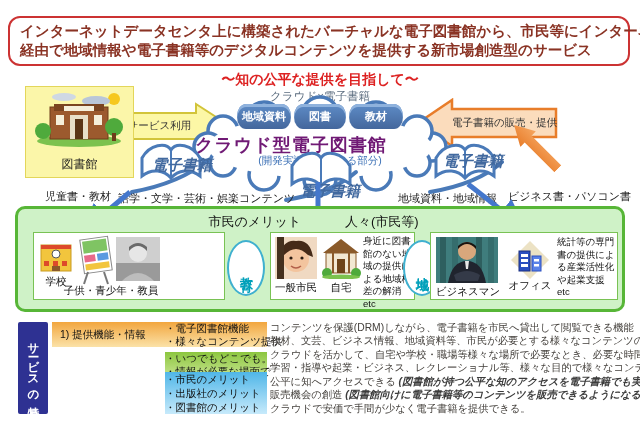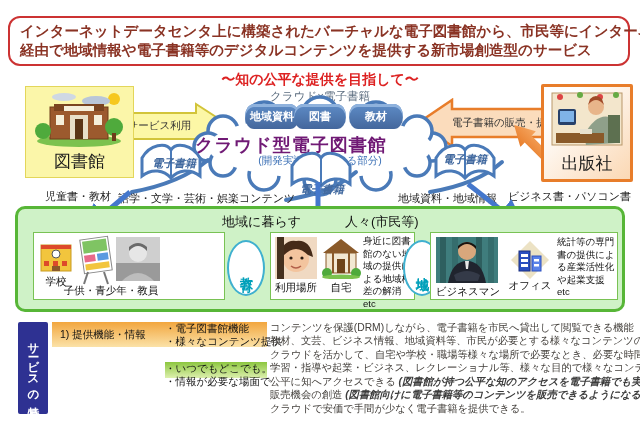--- a/index.html
+++ b/index.html
@@ -12,27 +12,27 @@
               padding:4px 10px;background:#fff;color:#8a3324;font-size:14.5px;font-weight:bold;line-height:19px;}
   .slogan{left:0;top:71px;width:640px;text-align:center;font-size:14px;font-weight:bold;color:#dd2222;}
   .cloud-tag{left:0;top:89px;width:640px;text-align:center;font-size:11.5px;color:#5d6e80;}
   
   .cyl{background:linear-gradient(#5e8cc7,#44679c);border-radius:9px/12px;color:#fff;font-weight:bold;
        font-size:11px;text-align:center;line-height:25px;height:25px;box-shadow:inset 0 3px 0 #8fb2dd;}
   .cloud-title{left:195px;top:133px;width:250px;text-align:left;font-size:18px;font-weight:bold;color:#701a75;letter-spacing:1px;}
   .cloud-note{left:195px;top:154px;width:250px;text-align:center;font-size:10.5px;color:#3a6fb5;}
   
   .library-box{left:25px;top:86px;width:107px;height:90px;background:#fbf6a9;border:1px solid #e3d65a;}
-  .side-label{position:absolute;left:0;bottom:4px;width:100%;text-align:center;font-size:17px;color:#1a1a1a;}
+  .side-label{position:absolute;left:0;bottom:4px;width:100%;text-align:center;font-size:12px;color:#1a1a1a;}
   .publisher-box{left:541px;top:84px;width:86px;height:92px;background:linear-gradient(135deg,#fff 20%,#fbd8b4);
                  border:3px solid #e87d2a;border-radius:2px;}
   
   .harrow-label{font-size:10.5px;color:#333;}
   
-  .ebook-lbl{font-size:11px;color:#41699f;font-weight:bold;font-style:italic;}
+  .ebook-lbl{font-size:15px;color:#41699f;font-weight:bold;font-style:italic;}
   .content-lbl{font-size:11px;color:#1a1a1a;}
   
   .panel{left:15px;top:206px;width:604px;height:100px;background:#cff2c7;border:3px solid #57b637;border-radius:10px;}
   .panel-title{position:absolute;top:4px;font-size:13px;color:#111;}
   .sub-box{position:absolute;top:23px;height:66px;background:#fff;border:1.5px solid #79c254;}
   .oval{position:absolute;top:31px;width:34px;height:52px;background:#fff;border:2px solid #3fb0cf;border-radius:50%;
         display:flex;align-items:center;justify-content:center;}
   .oval span{writing-mode:vertical-rl;text-orientation:upright;font-size:13px;font-weight:bold;color:#00a0ba;letter-spacing:1px;}
   .icon-cap{position:absolute;font-size:10.5px;color:#111;text-align:center;}
   .desc{position:absolute;font-size:9.5px;line-height:12.5px;color:#111;}
@@ -90,21 +90,21 @@
       <circle cx="208" cy="147" r="14"></circle>
         <circle cx="223" cy="163" r="13"></circle>
       <circle cx="264" cy="175" r="15"></circle>
         <circle cx="320" cy="179" r="16"></circle>
       <circle cx="376" cy="175" r="15"></circle>
         <circle cx="417" cy="163" r="13"></circle>
     </g>
     <ellipse cx="320" cy="147" rx="112" ry="31" fill="#fff"></ellipse>
   </svg>
 
-  <div class="abs cyl" style="left:237px;top:104px;width:54px;margin-left:8px;">地域資料</div>
+  <div class="abs cyl" style="left:237px;top:104px;width:54px;">地域資料</div>
   <div class="abs cyl" style="left:349px;top:104px;width:54px;">教材</div>
   <div class="abs cyl" style="left:294px;top:104px;width:52px;">図書</div>
 
   <div class="abs cloud-title nowrap">クラウド型電子図書館</div>
   <div class="abs cloud-note nowrap">(開発実証で得られる部分)</div>
 
   <div class="abs library-box">
     <svg style="position:absolute;left:8px;top:4px;" width="90" height="56">
       <circle cx="80" cy="8" r="6" fill="#f6c81e"></circle>
       <ellipse cx="62" cy="10" rx="14" ry="5" fill="#b9c6d8"></ellipse>
@@ -117,38 +117,20 @@
       <rect x="60" y="24" width="8" height="10" fill="#f5efda"></rect>
       <rect x="36" y="24" width="18" height="24" fill="#e8dfc8"></rect>
       <rect x="41" y="28" width="8" height="20" fill="#5a3415"></rect>
       <circle cx="9" cy="40" r="8" fill="#4faa3c"></circle>
       <circle cx="80" cy="36" r="9" fill="#4faa3c"></circle>
       <rect x="78" y="42" width="4" height="8" fill="#6e3c1a"></rect>
     </svg>
     <div class="side-label">図書館</div>
   </div>
 
-  <div class="abs publisher-box">
-    <svg style="position:absolute;left:6px;top:4px;" width="74" height="60">
-      <rect x="2" y="2" width="70" height="52" fill="#f3e6cc" stroke="#b9976a"></rect>
-      <circle cx="10" cy="6" r="3" fill="#d44"></circle>
-        <circle cx="30" cy="4" r="3" fill="#6a4"></circle>
-      <circle cx="50" cy="6" r="3" fill="#d44"></circle>
-        <circle cx="66" cy="4" r="3" fill="#6a4"></circle>
-      <rect x="8" y="18" width="18" height="16" rx="2" fill="#27416b"></rect>
-      <rect x="10" y="20" width="14" height="11" fill="#7fb3e8"></rect>
-      <circle cx="46" cy="16" r="8" fill="#e8b58a"></circle>
-      <path d="M38,14 q8,-10 16,0 l-2,-6 q-6,-6 -12,0 z" fill="#a04a28"></path>
-      <path d="M34,44 q12,-22 26,-18 l6,26 l-30,2 z" fill="#8fa08a"></path>
-      <rect x="58" y="24" width="12" height="28" fill="#5d7050"></rect>
-      <rect x="6" y="42" width="48" height="10" fill="#8a5a2a"></rect>
-      <rect x="30" y="38" width="12" height="5" fill="#e8e2d0"></rect>
-    </svg>
-    <div class="side-label">出版社</div>
-  </div>
 
   <svg class="abs" style="left:130px;top:134px;" width="82" height="62" viewBox="0 0 82 62">
     <path d="M2,58 C24,54 54,46 78,26" fill="none" stroke="#4a7ab8" stroke-width="4" stroke-linecap="round"></path>
     <path d="M12,24 C20,10 36,8 41,16 C46,8 62,10 70,24 L70,42 C60,34 48,36 41,44 C34,36 22,34 12,42 Z" fill="#fff" stroke="#4a7ab8" stroke-width="3"></path>
     <line x1="41" y1="16" x2="41" y2="44" stroke="#4a7ab8" stroke-width="2"></line>
   </svg>
   <div class="abs ebook-lbl" style="left:152px;top:156px;">電子書籍</div>
 
   <svg class="abs" style="left:282px;top:144px;" width="78" height="60" viewBox="0 0 78 60">
     <path d="M4,56 C26,52 54,46 74,28" fill="none" stroke="#4a7ab8" stroke-width="4" stroke-linecap="round"></path>
@@ -174,21 +156,21 @@
       <marker id="bh" markerWidth="6" markerHeight="6" refX="3" refY="3" orient="auto">
         <path d="M0,0 L6,3 L0,6 Z" fill="#4477cc"></path>
       </marker>
     </defs>
     <line x1="130" y1="192" x2="92" y2="224" stroke="#4477cc" stroke-width="5" marker-end="url(#bh)"></line>
     <line x1="318" y1="182" x2="318" y2="222" stroke="#4477cc" stroke-width="5" marker-end="url(#bh)"></line>
     <line x1="468" y1="184" x2="514" y2="220" stroke="#4477cc" stroke-width="5" marker-end="url(#bh)"></line>
   </svg>
 
   <div class="abs panel">
-    <div class="panel-title nowrap" style="left:165px;width:118px;text-align:right;">地域に暮らす</div>
+    <div class="panel-title nowrap" style="left:165px;width:118px;text-align:right;">市民のメリット</div>
     <div class="panel-title nowrap" style="left:327px;">人々(市民等)</div>
 
     <div class="sub-box" style="left:15px;width:190px;">
       <svg style="position:absolute;left:5px;top:4px;" width="34" height="36">
         <rect x="2" y="8" width="30" height="26" fill="#f2c53d" stroke="#c99b20"></rect>
         <rect x="2" y="8" width="30" height="4" fill="#dd4a2a"></rect>
         <circle cx="17" cy="17" r="4" fill="#fff" stroke="#555"></circle>
         <rect x="5" y="24" width="5" height="5" fill="#dd4a2a"></rect>
           <rect x="14" y="24" width="5" height="5" fill="#dd4a2a"></rect>
         <rect x="23" y="24" width="5" height="5" fill="#dd4a2a"></rect>
@@ -223,21 +205,21 @@
     <div class="sub-box" style="left:252px;width:143px;">
       <svg class="photo" style="left:4px;top:4px;" width="42" height="42">
         <rect width="42" height="42" fill="#f0d9c2"></rect>
         <circle cx="21" cy="22" r="13" fill="#f3c49e"></circle>
         <path d="M4,20 q4,-18 17,-16 q14,-2 17,16 l-5,-2 q-12,-12 -24,0 z" fill="#452a18"></path>
         <rect x="2" y="0" width="7" height="42" fill="#45301e"></rect>
         <circle cx="16" cy="21" r="1.6" fill="#2a1a10"></circle>
           <circle cx="27" cy="21" r="1.6" fill="#2a1a10"></circle>
         <path d="M16,29 q5,4 10,0" stroke="#b2604a" stroke-width="1.6" fill="none"></path>
       </svg>
-      <div class="icon-cap" style="left:0;top:48px;width:50px;">利用場所</div>
+      <div class="icon-cap" style="left:0;top:48px;width:50px;">一般市民</div>
       <svg style="position:absolute;left:50px;top:4px;" width="40" height="42">
         <polygon points="20,2 38,16 2,16" fill="#8a5a2a"></polygon>
         <rect x="5" y="16" width="30" height="20" fill="#f2e8d2" stroke="#8a5a2a"></rect>
         <line x1="12" y1="16" x2="12" y2="36" stroke="#8a5a2a" stroke-width="2"></line>
         <line x1="28" y1="16" x2="28" y2="36" stroke="#8a5a2a" stroke-width="2"></line>
         <rect x="16" y="22" width="8" height="14" fill="#6e4418"></rect>
         <circle cx="6" cy="36" r="5" fill="#4faa3c"></circle>
           <circle cx="35" cy="36" r="5" fill="#4faa3c"></circle>
         <ellipse cx="20" cy="40" rx="19" ry="2.5" fill="#7cc24e"></ellipse>
       </svg>
@@ -284,25 +266,30 @@
   <div class="abs banner">
     <span>サービスの特長</span>
   </div>
 
   <div class="abs frow-label row-orange nowrap" style="top:322px;height:25px;">1) 提供機能・情報</div>
   <div class="abs frow-items row-orange" style="top:322px;height:25px;line-height:12.5px;">
     <div class="nowrap">・電子図書館機能</div>
     <div class="nowrap">・様々なコンテンツ提供</div>
   </div>
 
-  <div class="abs frow-items row-green" style="top:362px;height:16px;line-height:12.5px;text-align:center;">
+  <div class="abs frow-items row-green" style="top:352px;height:34px;line-height:12.5px;text-align:center;">
     <div class="nowrap">・いつでもどこでも。</div>
     <div class="nowrap">・情報が必要な場面で</div>
   </div>
 
+  <div class="abs frow-items row-blue" style="top:372px;height:42px;line-height:14px;">
+    <div class="nowrap">・市民のメリット</div>
+    <div class="nowrap">・出版社のメリット</div>
+    <div class="nowrap">・図書館のメリット</div>
+  </div>
 
   <div class="detail-line" style="top:321px;">
     <span>コンテンツを保護(DRM)しながら、電子書籍を市民へ貸出して閲覧できる機能</span><em></em></div>
   <div class="detail-line" style="top:334px;">
     <span>教材、文芸、ビジネス情報、地域資料等、市民が必要とする様々なコンテンツの提供</span><em></em></div>
   <div class="detail-line" style="top:348px;">
     <span>クラウドを活かして、自宅や学校・職場等様々な場所で必要なとき、必要な時間に利用</span><em></em></div>
   <div class="detail-line" style="top:361px;">
     <span>学習・指導や起業・ビジネス、レクレーショナル等、様々な目的で様々なコンテンツを利用</span><em></em></div>
   <div class="detail-line" style="top:375px;">

